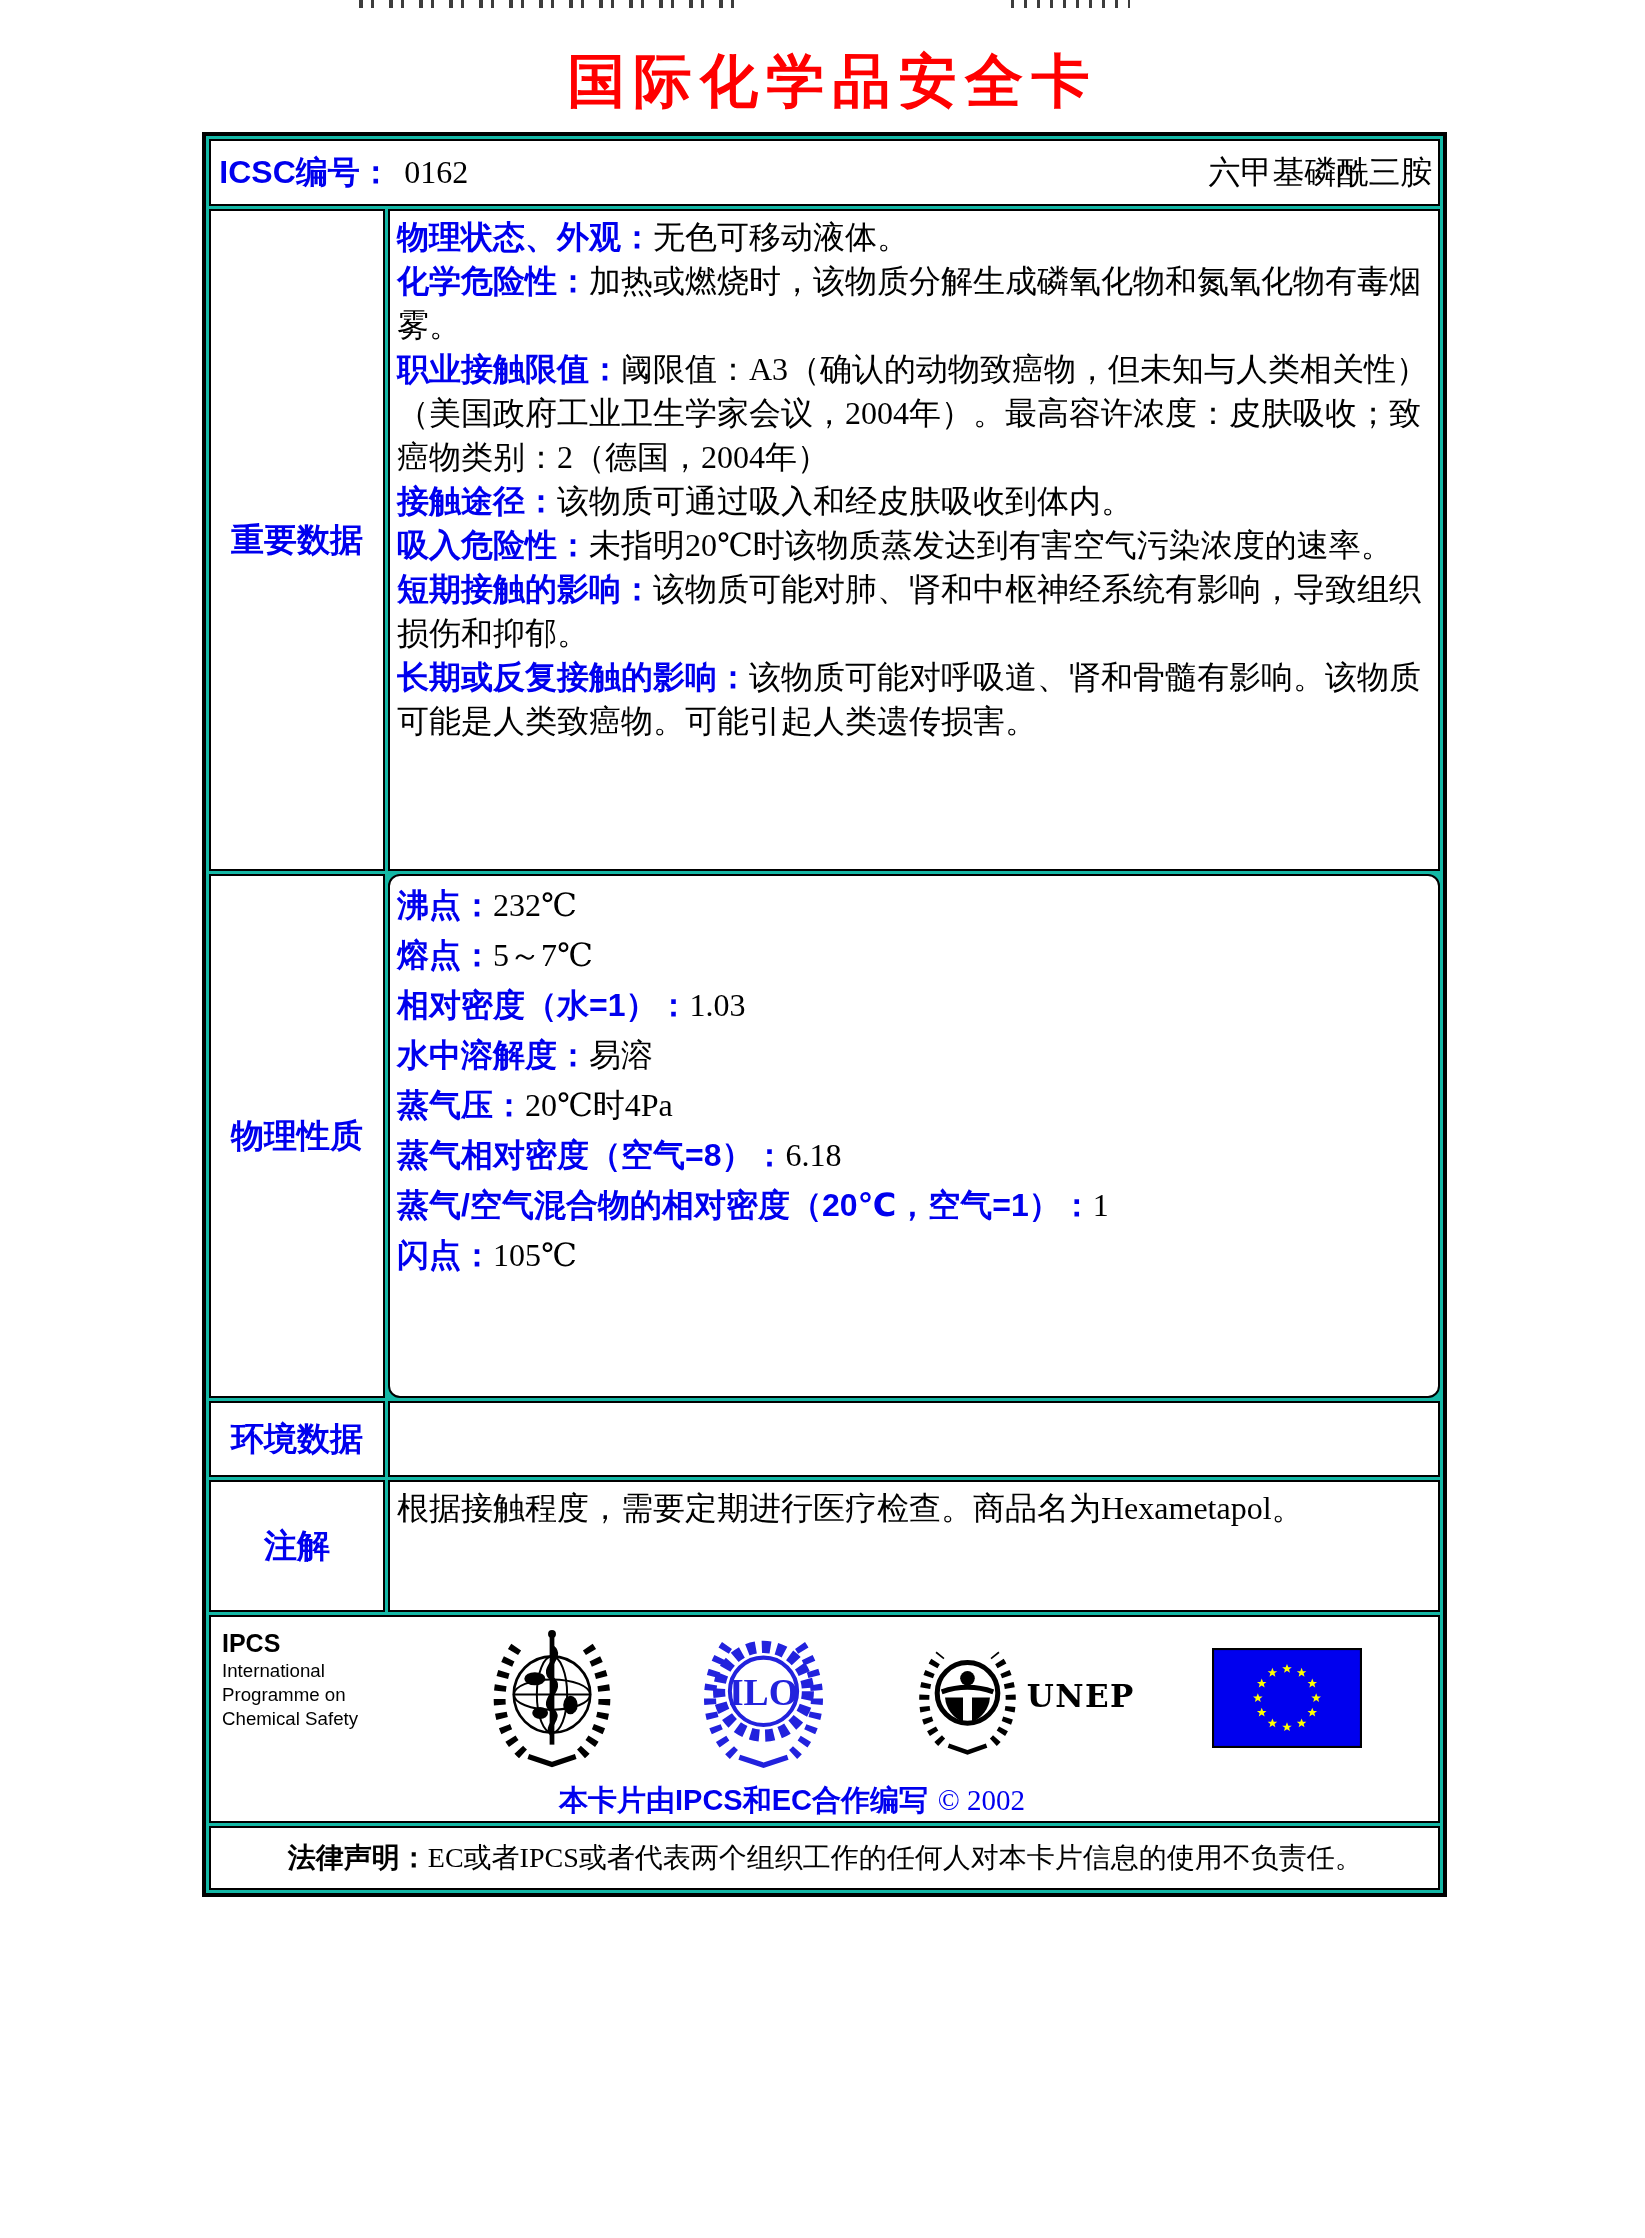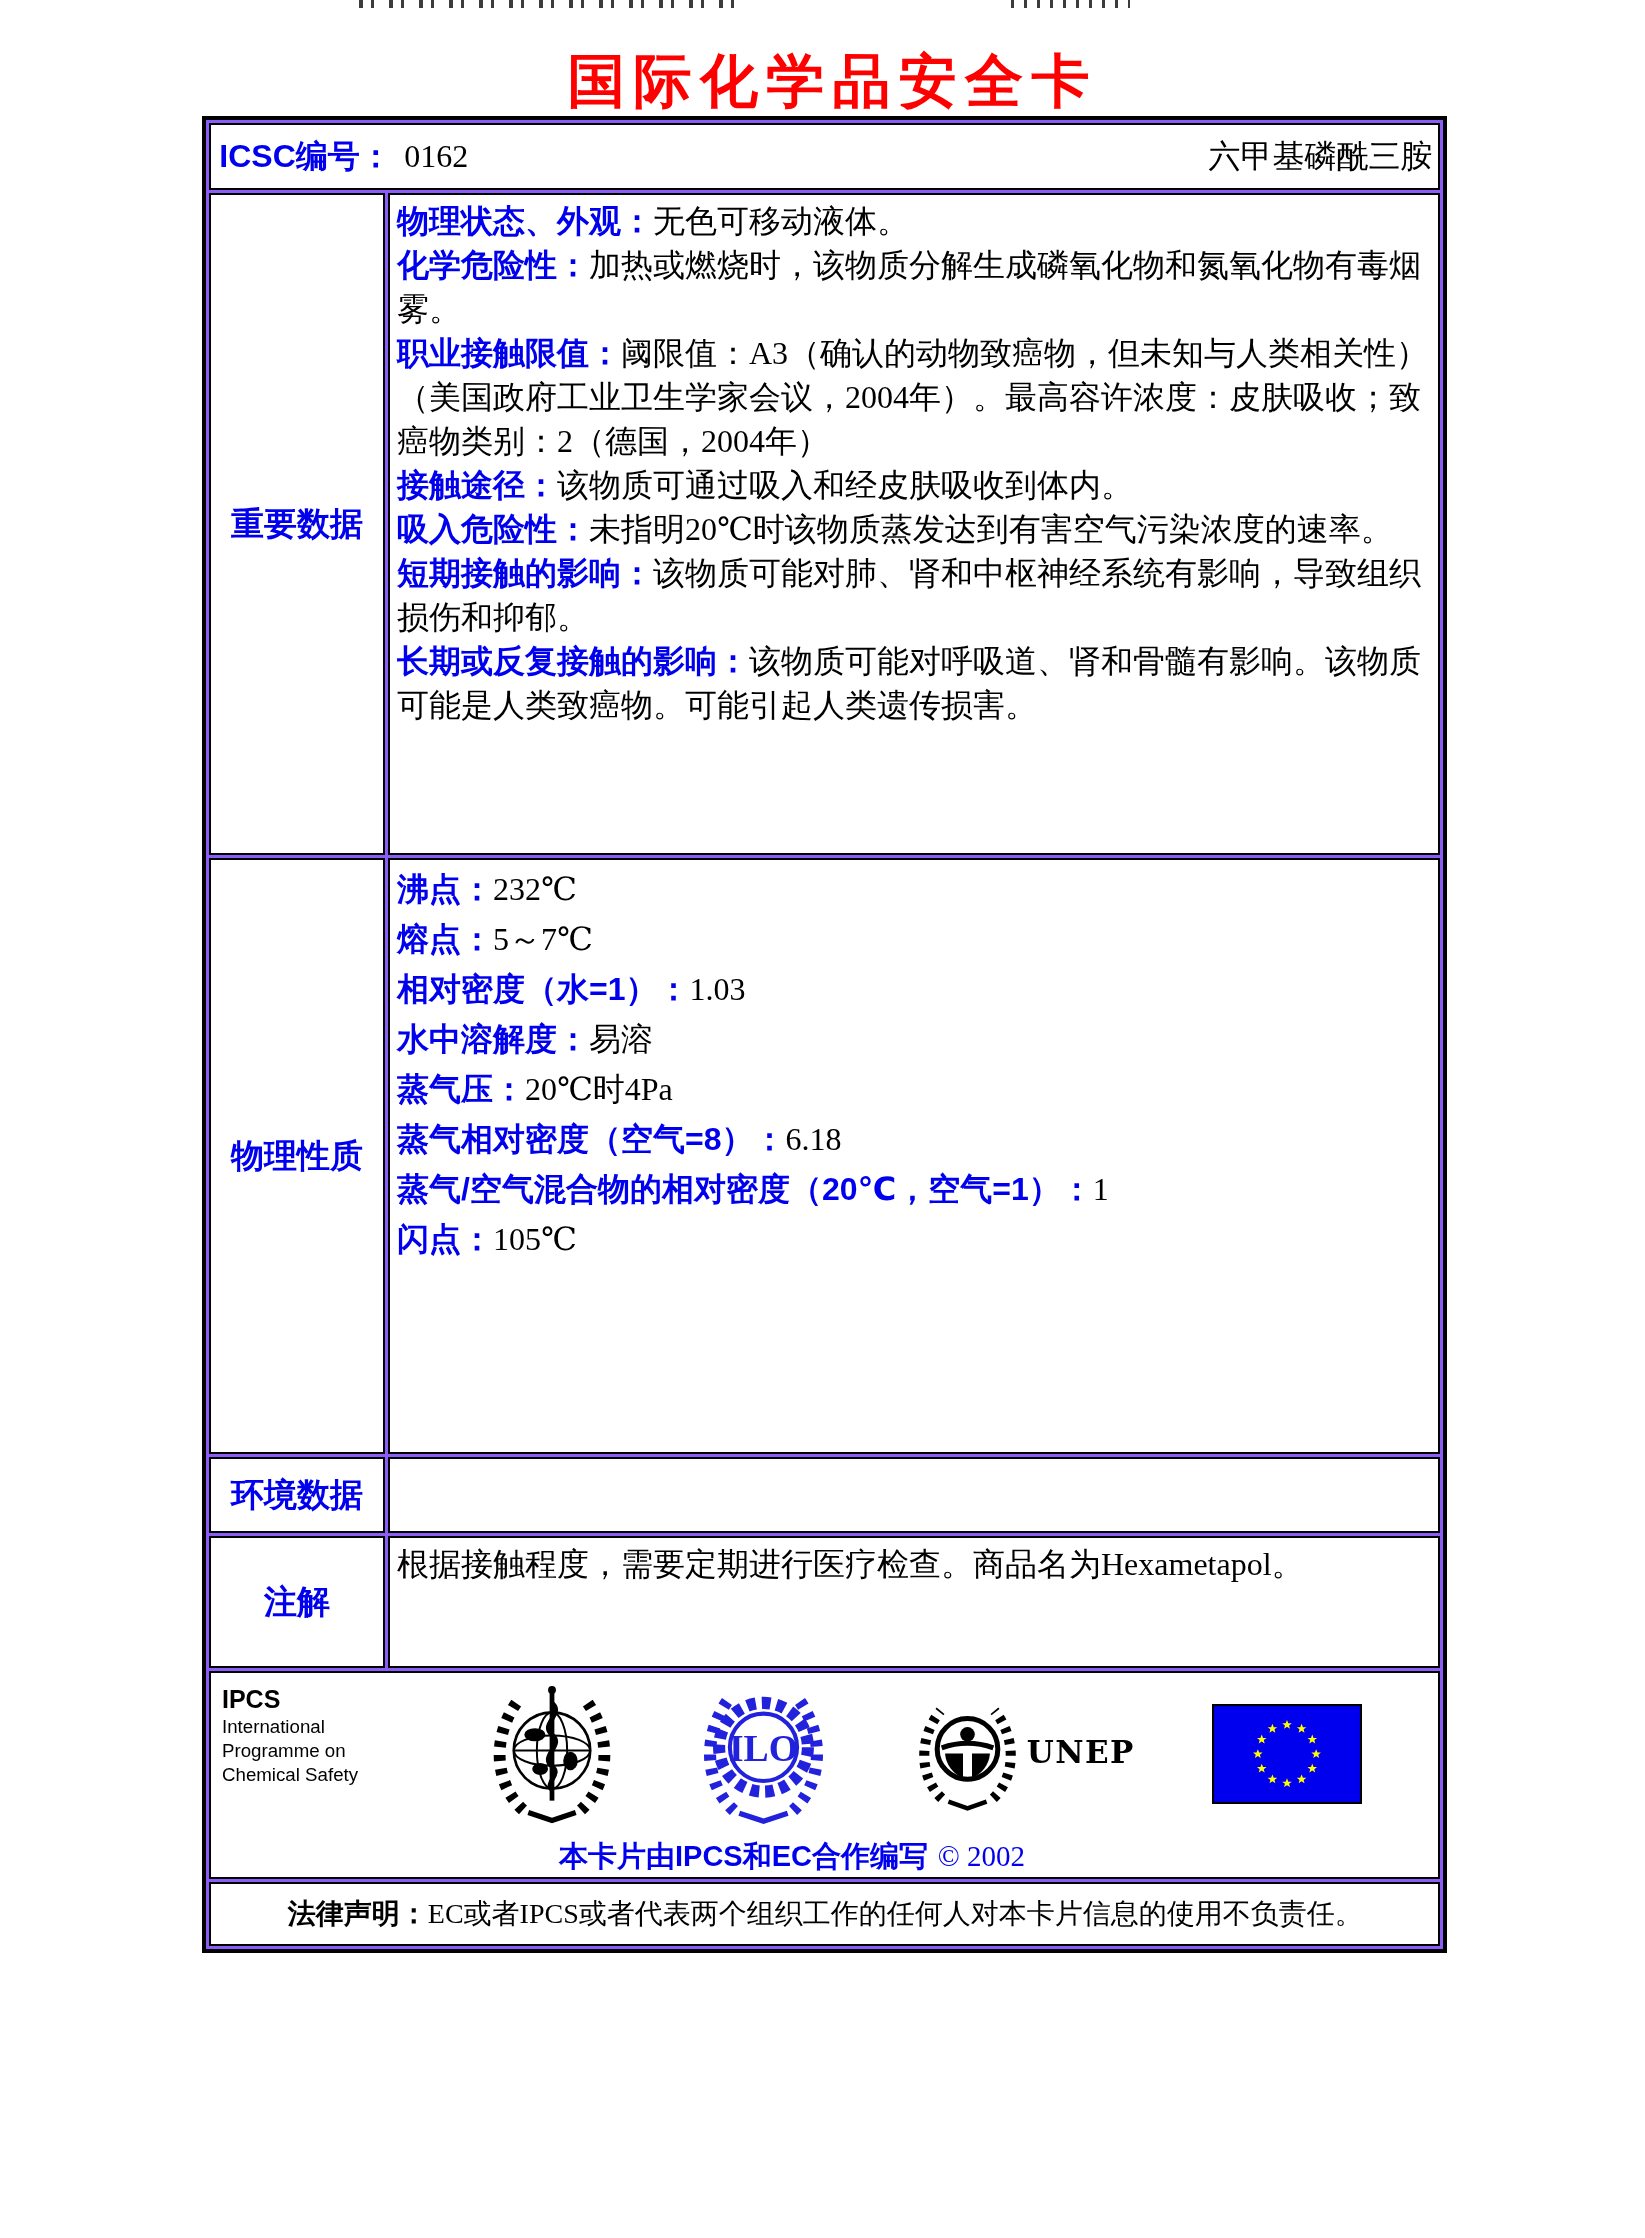--- a/index.html
+++ b/index.html
@@ -17,41 +17,41 @@
     background:repeating-linear-gradient(90deg,#1a1a1a 0 3.5px,transparent 3.5px 13px); }
 
   .doc-title {
     position:absolute; top:47px; left:210px; width:1245px;
     text-align:center; color:#ff0000; font-weight:bold;
     font-size:58px; line-height:69px; letter-spacing:8.3px;
     font-family:"DejaVu Serif","Liberation Serif",serif;
   }
 
   table.card {
-    position:absolute; left:202px; top:116px; width:1245px;
+    position:absolute; left:202px; top:132px; width:1245px;
     border-collapse:separate; border-spacing:3.5px;
-    border:4.2px solid #000; background:#8b5cf6; table-layout:fixed;
+    border:4.2px solid #000; background:#14b8a6; table-layout:fixed;
   }
   td { border:2.1px solid #000; background:#fff; overflow:hidden; }
 
   td.rowlabel {
     width:176px; text-align:center; vertical-align:middle;
     color:#0000ee; font-weight:bold; font-size:33px;
     font-family:"Liberation Sans","DejaVu Sans",sans-serif;
   }
   td.content { vertical-align:top; padding:4.2px 5.5px 0 7px; font-size:32px; }
 
   td.hdr { height:67px; vertical-align:middle; padding:0 5.5px 0 8.3px; font-size:32px; }
   .hdr-flex { display:flex; justify-content:space-between; align-items:center; }
   .hdr-label { color:#0000ee; font-weight:bold; font-family:"Liberation Sans","DejaVu Sans",sans-serif; }
   .hdr-num { margin-left:12.5px; }
 
   td.c-important { height:662px; }
   td.c-important p { line-height:44px; }
-  td.c-physical { height:596px; }
+  td.c-physical { height:524px;border-radius:12px; }
   td.c-physical p { line-height:50px; }
   td.c-env { height:76px; }
   td.c-notes { height:132px; }
   td.c-notes p { line-height:44px; }
   td.c-add { height:46px; padding-top:2.8px; }
 
   .flabel { color:#0000ee; font-weight:bold; font-family:"Liberation Sans","DejaVu Sans",sans-serif; }
   .ftext { color:#000; }
 
   td.footer-cell { height:189px; vertical-align:top; padding:7px 76px 0 11px; }

